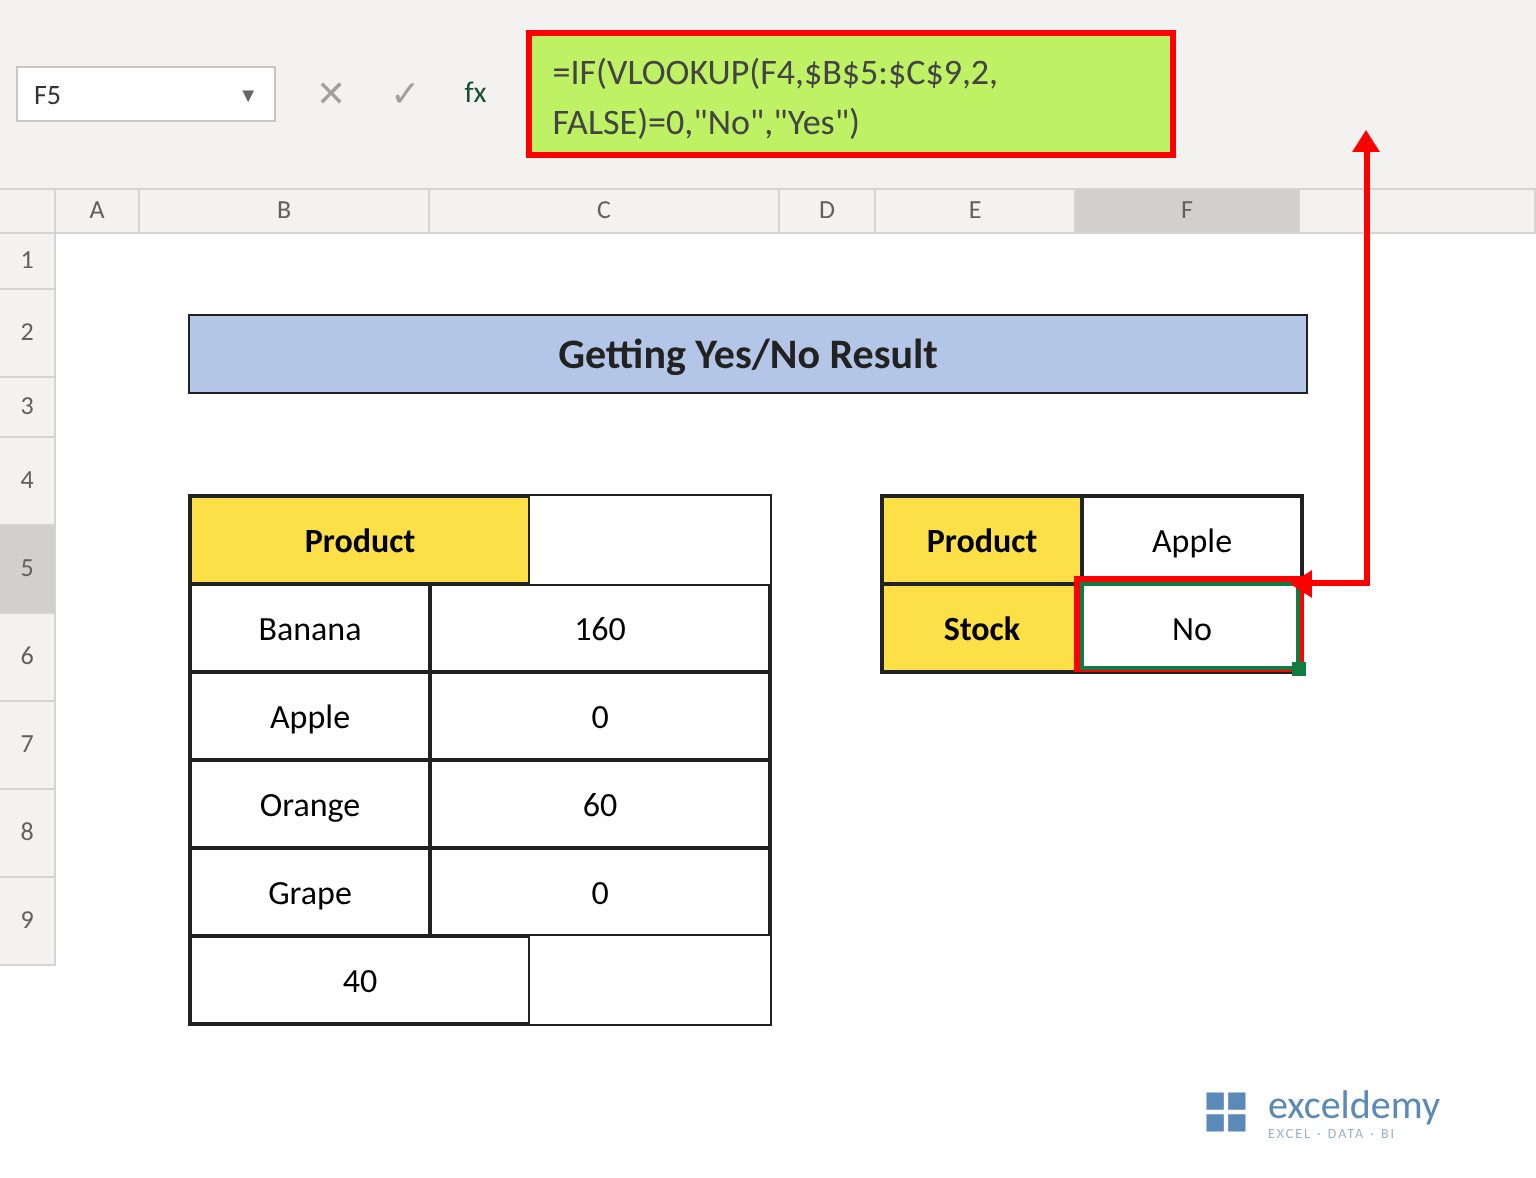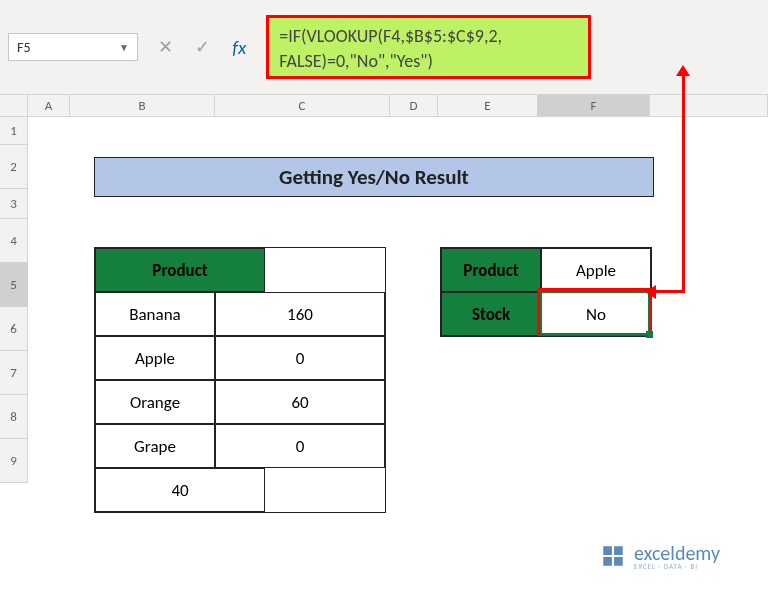--- a/index.html
+++ b/index.html
@@ -2,35 +2,35 @@
 <html><head>
 <meta charset="utf-8">
 <style>
 *{box-sizing:border-box;margin:0;padding:0;font-family:Calibri,Arial,sans-serif}
 body{background:#fff;width:768px;height:589px;position:relative;overflow:hidden}
 .namebox-bar{display:flex;align-items:center;background:#f3f2f1;border-bottom:1px solid #d4d4d4;height:95px;padding:6px 8px;gap:8px}
 .namebox{background:#fff;border:1px solid #c8c6c4;padding:4px 8px;width:130px;height:28px;display:flex;align-items:center;justify-content:space-between;font-size:14px;color:#333}
 .namebox .dd{color:#666;font-size:10px}
 .fb-icons{display:flex;align-items:center;gap:22px;padding:3px 12px;color:#a0a0a0;font-size:18px}
 .fb-icons span{display:inline-block}
-.fx{font-style:italic;font-size:19px;color:#0369a1}
+.fx{font-size:15px;color:#14532d}
 .formula-box{background:#bef264;border:3px solid #ff0000;padding:6px 10px;font-size:18px;color:#444;line-height:1.4;width:325px;height:64px}
 .grid{position:relative}
 .colheads{display:flex;height:22px;border-bottom:1px solid #d4d4d4}
 .colhead{border-right:1px solid #d4d4d4;background:#f3f2f1;color:#616161;font-size:13px;display:flex;align-items:center;justify-content:center}
 .colhead.sel{background:#d2d0ce}
 .rowheads{position:absolute;left:0;top:22px}
 .rowhead{width:28px;height:50px;border-right:1px solid #d4d4d4;border-bottom:1px solid #d4d4d4;background:#f3f2f1;color:#616161;font-size:13px;display:flex;align-items:center;justify-content:center}
 .rowhead.small{height:28px}
 .rowhead.sel{background:#d2d0ce}
 .title-band{position:absolute;left:94px;top:62px;width:560px;height:40px;background:#b4c6e7;border:1.5px solid #222;display:flex;align-items:center;justify-content:center;font-size:21px;font-weight:bold;color:#222}
 .tbl{position:absolute;border:1.5px solid #222}
 .tbl .tr{display:flex}
 .tbl .th,.tbl .td{border:1px solid #222;display:flex;align-items:center;justify-content:center;font-size:17px;height:44px}
-.tbl .th{background:#15803d;font-weight:bold}
+.tbl .th{background:#fde047;font-weight:bold}
 .tbl1{left:94px;top:152px}
 .tbl1 .th:first-child,.tbl1 .td:first-child{width:120px}
 .tbl1 .th:last-child,.tbl1 .td:last-child{width:170px}
 .tbl2{left:440px;top:152px}
 .tbl2 .th{width:100px}
 .tbl2 .td{width:110px;background:#fff}
 .redbox{position:absolute;border:3px solid #ff0000;pointer-events:none}
 .sel-cell{position:absolute;border:2px solid #107c41;pointer-events:none}
 .sel-handle{position:absolute;width:7px;height:7px;background:#107c41;pointer-events:none}
 .arrow-line{position:absolute;background:#ff0000}

